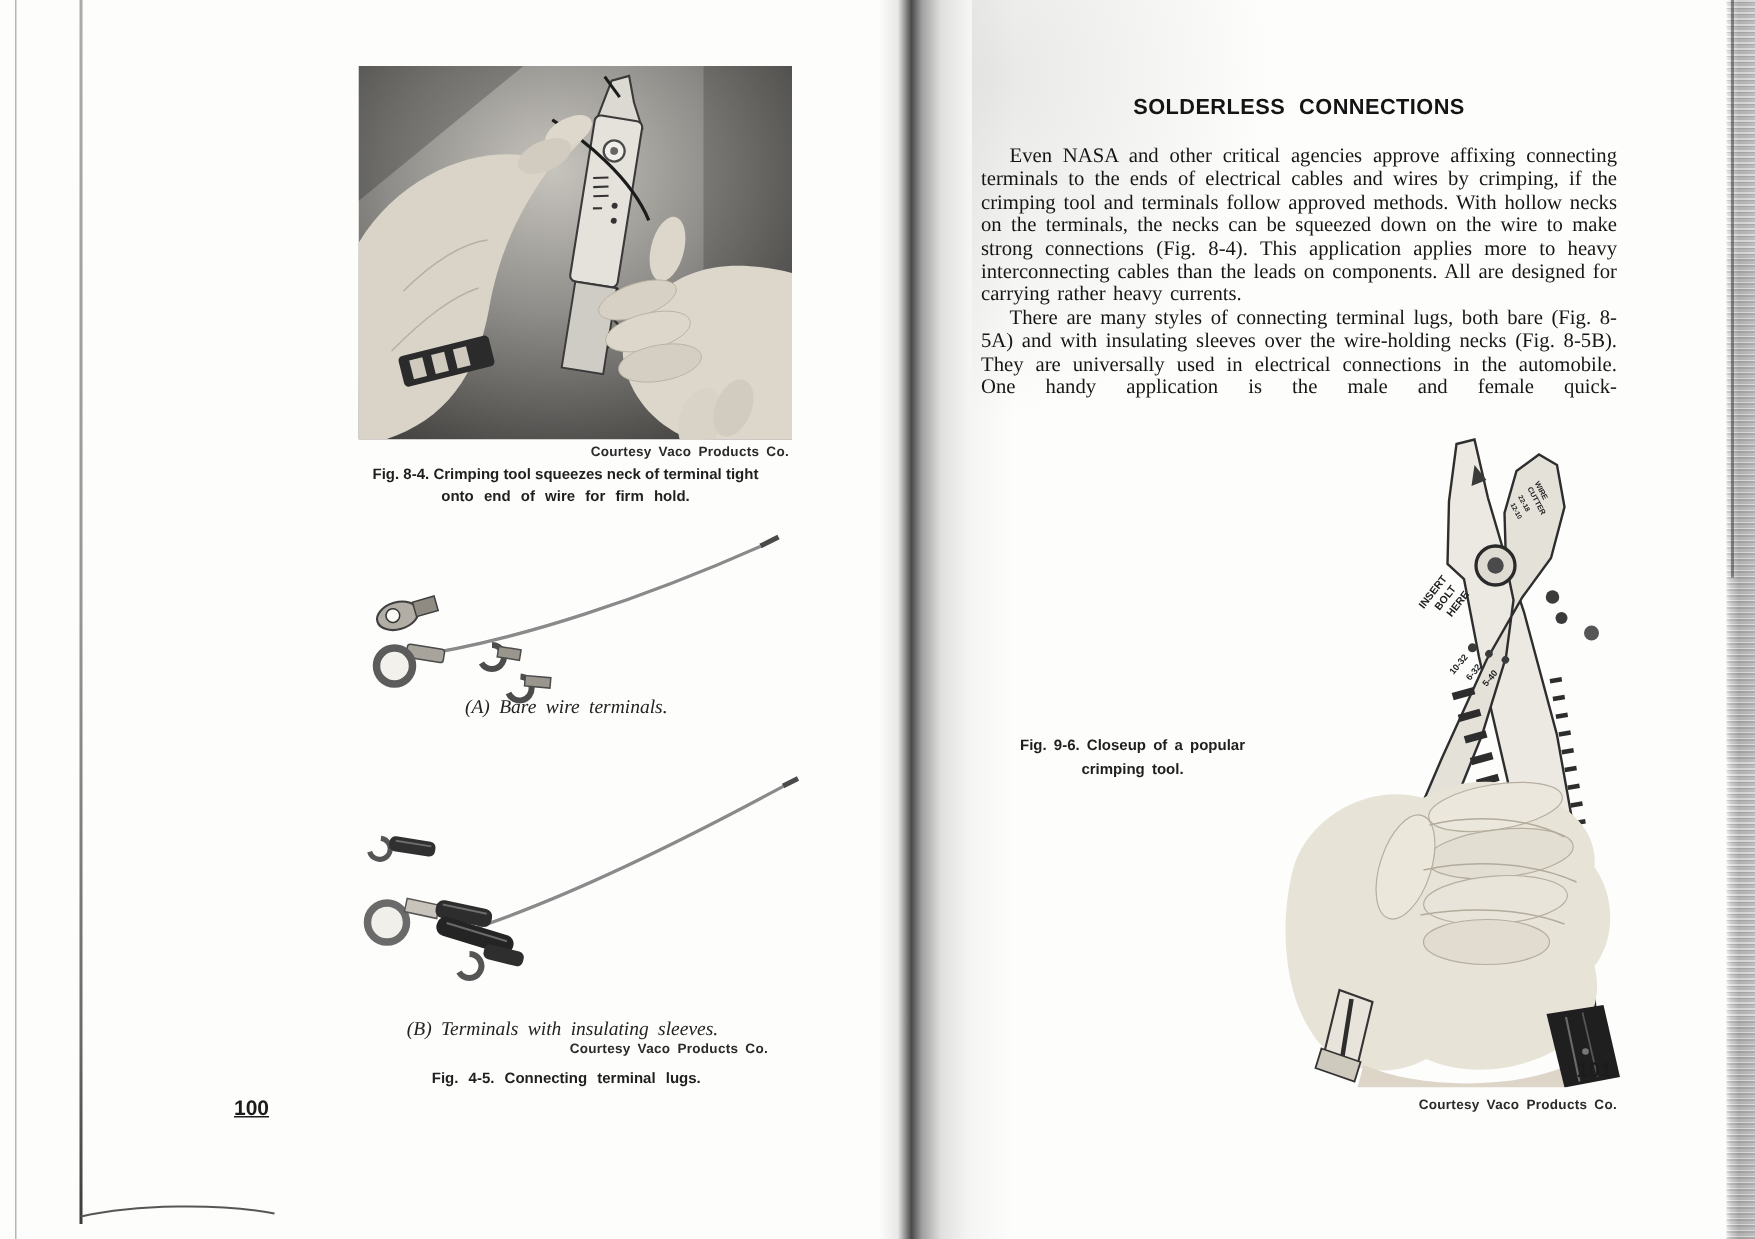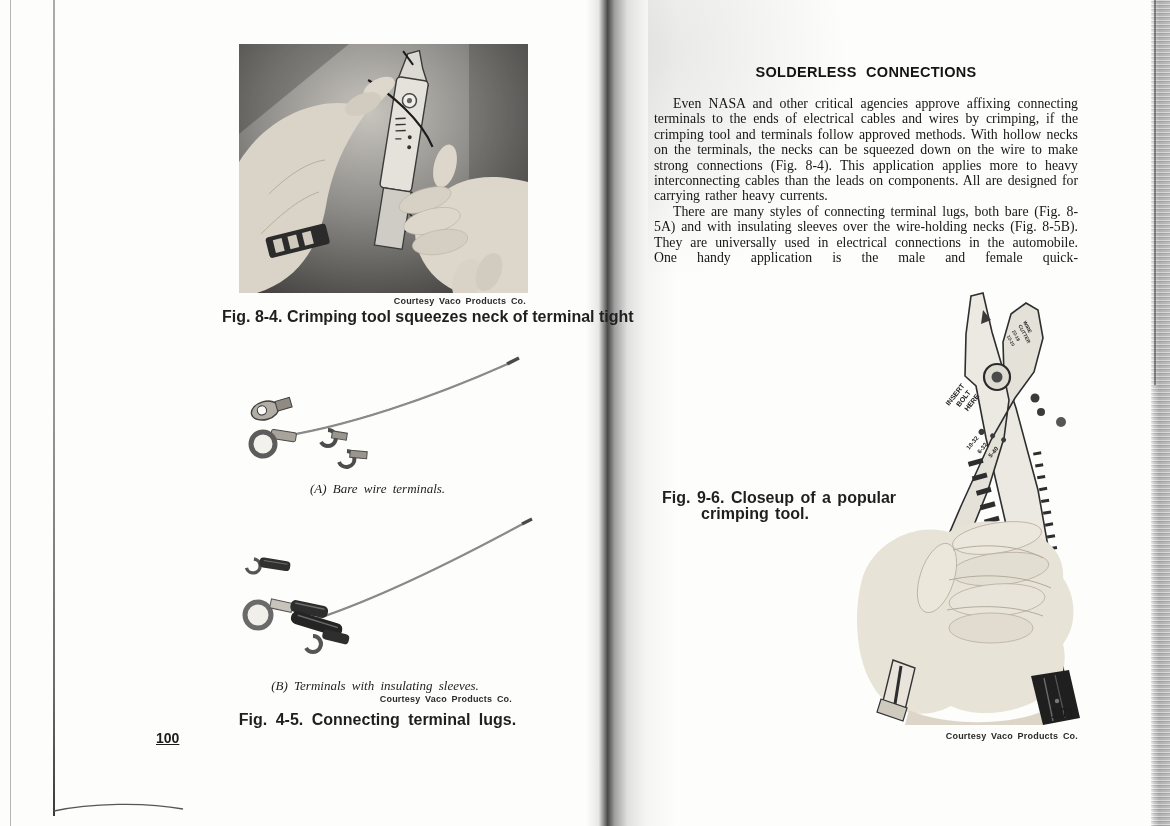--- a/index.html
+++ b/index.html
@@ -19,21 +19,21 @@
     background:radial-gradient(ellipse at 8% 18%,rgba(130,130,130,.17),rgba(255,255,255,0) 70%);}
   .edge-strip{position:absolute;left:1151px;top:0;width:19px;height:826px;
     background:
       repeating-linear-gradient(0deg,rgba(0,0,0,.16) 0 1px,rgba(255,255,255,.3) 1px 2px,rgba(0,0,0,.07) 2px 4px),
       linear-gradient(90deg,#ffffff 0,#dcdcdc 3px,#bdbdbd 8px,#cccccc 19px);}
   .edge-strip::before{content:"";position:absolute;left:3px;top:0;width:2px;height:385px;
     background:rgba(45,45,45,.5);}
   .credit{position:absolute;font-family:"Liberation Sans",sans-serif;font-weight:bold;
     font-size:9px;letter-spacing:.2px;word-spacing:2px;color:#2a2a2a;text-align:right;white-space:nowrap;}
   .figcap{position:absolute;font-family:"Liberation Sans",sans-serif;font-weight:bold;
-    font-size:16px;color:#1f1f1f;text-align:center;line-height:15px;}
+    font-size:10px;color:#1f1f1f;text-align:center;line-height:15px;}
   .figcap .ln{white-space:nowrap;}
   .cap-wide{word-spacing:4px;}
   .ital{position:absolute;font-family:"Liberation Serif",serif;font-style:italic;
     font-size:13px;word-spacing:3px;color:#222;text-align:center;white-space:nowrap;}
   .pagenum{position:absolute;font-family:"Liberation Sans",sans-serif;font-weight:bold;
     font-size:14px;color:#1c1c1c;}
 
   
   .heading{position:absolute;left:654px;top:54px;width:424px;text-align:center;
     font-family:"Liberation Sans",sans-serif;font-weight:bold;font-size:14.5px;
@@ -120,20 +120,21 @@
         <ellipse cx="201" cy="198" rx="28" ry="12" fill="#d5cfc3" stroke="#b9b1a2" stroke-width=".6" transform="rotate(-10 201 198)"></ellipse>
         <ellipse cx="228" cy="236" rx="14" ry="22" fill="#d9d3c7" transform="rotate(18 228 236)"></ellipse>
         <ellipse cx="250" cy="228" rx="12" ry="20" fill="#d2ccc0" transform="rotate(22 250 228)"></ellipse>
       </g>
     </svg>
 
     <div class="credit" style="left:330px;top:296px;width:196px;">Courtesy Vaco Products Co.</div>
 
     <div class="figcap" style="left:222px;top:309px;width:310px;">
       <div class="ln">Fig. 8-4. Crimping tool squeezes neck of terminal tight</div>
+      <div class="ln cap-wide">onto end of wire for firm hold.</div>
     </div>
 
     <svg class="photo" style="left:235px;top:340px;" width="345" height="130" viewBox="0 0 345 130">
       <path d="M35,98 C 110,88 200,56 272,24" stroke="#8a8a8a" stroke-width="2.6" fill="none"></path>
       <path d="M35,96.5 C 110,86.5 200,54.5 272,22.5" stroke="#ffffff" stroke-width="1" fill="none"></path>
       <path d="M272,24 L284,18" stroke="#4a4a4a" stroke-width="3.4" fill="none"></path>
       <g transform="rotate(9 48 96)">
         <rect x="36" y="91" width="25" height="9" rx="2" fill="#a8a49b" stroke="#4a4a4a" stroke-width="1"></rect>
       </g>
       <circle cx="28" cy="104" r="12" fill="#f3f1ec" stroke="#5c5c5c" stroke-width="5"></circle>
@@ -141,21 +142,21 @@
         <ellipse cx="30" cy="70" rx="14" ry="9" fill="#b2aea5" stroke="#3f3f3f" stroke-width="1.4"></ellipse>
         <circle cx="27" cy="69" r="4.6" fill="#fbfaf7" stroke="#333" stroke-width="1"></circle>
         <rect x="42" y="64" width="15" height="10" fill="#8f8b82" stroke="#3f3f3f" stroke-width="1"></rect>
       </g>
       <path d="M86,102 a8,8 0 1 0 7,-12" stroke="#4c4c4c" stroke-width="4" fill="none"></path>
       <rect x="97" y="92" width="15" height="7" fill="#9a968d" stroke="#4c4c4c" transform="rotate(9 104 95)"></rect>
       <path d="M104,122 a8,8 0 1 0 8,-11" stroke="#4c4c4c" stroke-width="4" fill="none"></path>
       <rect x="115" y="111" width="17" height="7" fill="#9a968d" stroke="#4c4c4c" transform="rotate(5 123 114)"></rect>
     </svg>
 
-    <div class="ital" style="left:230px;top:481px;width:295px;">(A) Bare wire terminals.</div>
+    <div class="ital" style="left:230px;top:463px;width:295px;">(A) Bare wire terminals.</div>
 
     <svg class="photo" style="left:210px;top:508px;" width="345" height="160" viewBox="0 0 345 160">
       <path d="M96,114 C 160,94 238,56 312,16" stroke="#8a8a8a" stroke-width="2.6" fill="none"></path>
       <path d="M96,112.5 C 160,92.5 238,54.5 312,14.5" stroke="#ffffff" stroke-width="1" fill="none"></path>
       <path d="M312,16 L322,11" stroke="#4a4a4a" stroke-width="3.2" fill="none"></path>
       <circle cx="48" cy="107" r="13" fill="#f1efe9" stroke="#6a6a6a" stroke-width="5"></circle>
       <g transform="rotate(12 80 100)">
         <rect x="60" y="95" width="22" height="9" fill="#c8c4bb" stroke="#555" stroke-width="1"></rect>
         <rect x="80" y="91" width="38" height="12" rx="5" fill="#2d2d2d"></rect>
         <line x1="84" y1="94" x2="114" y2="94" stroke="#6d6d6d" stroke-width="1.4"></line>

